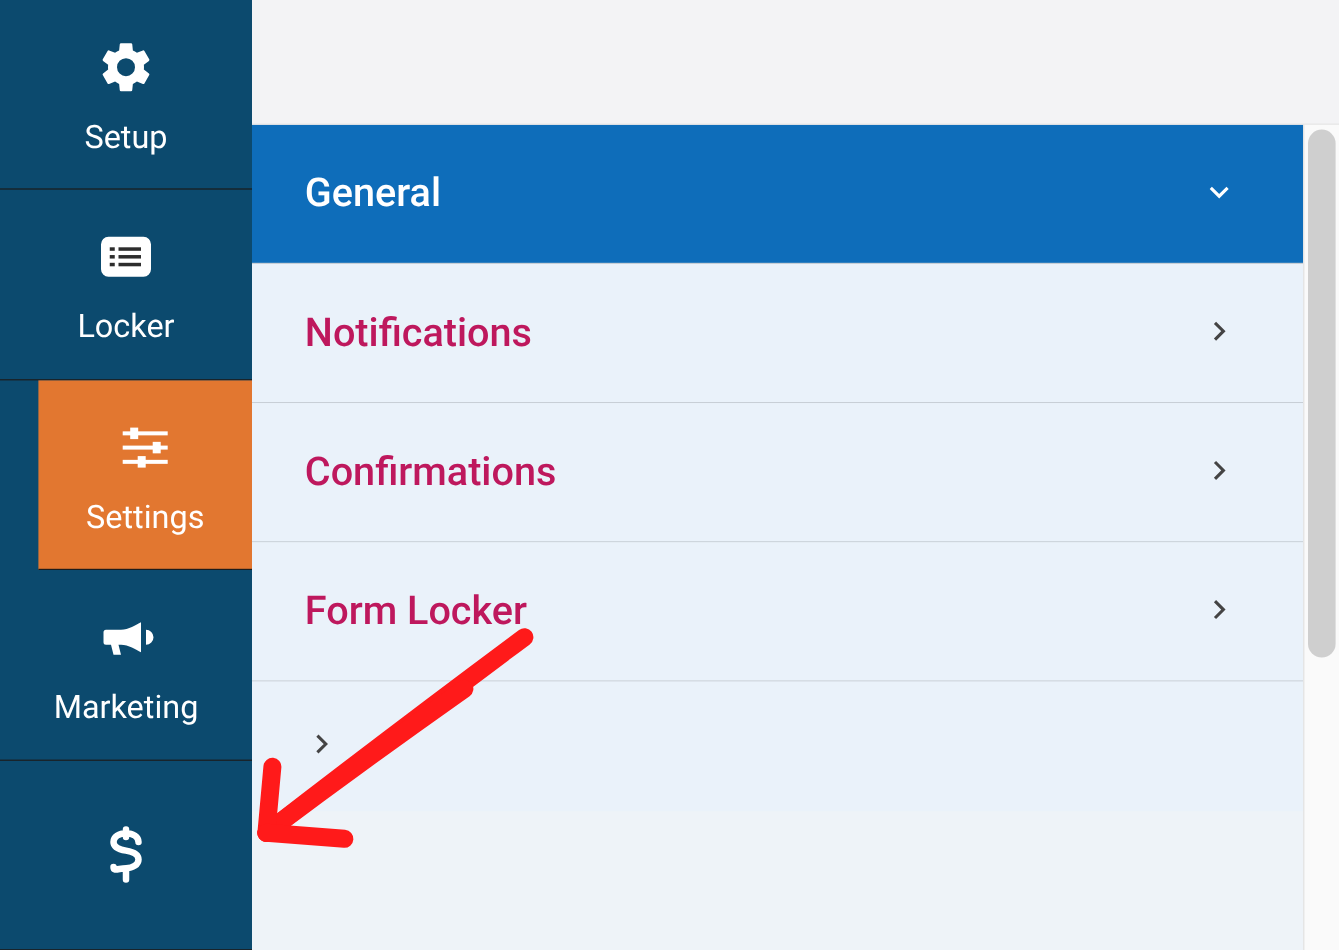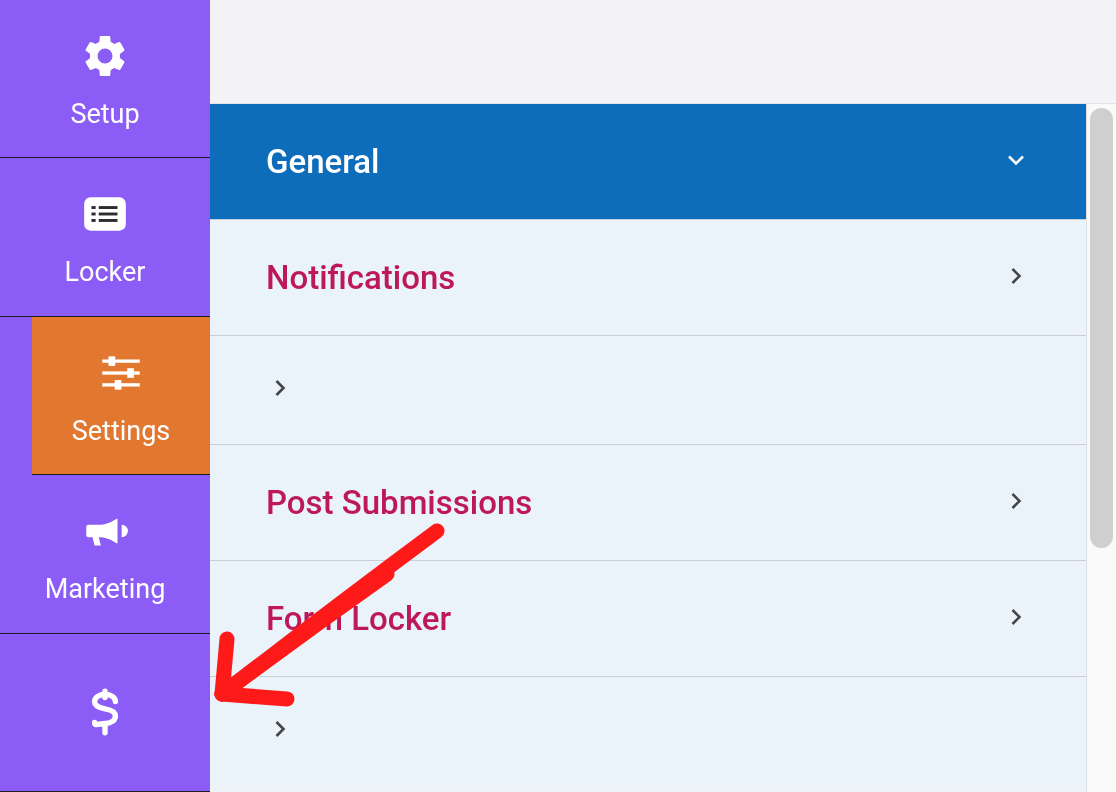--- a/index.html
+++ b/index.html
@@ -2,21 +2,21 @@
 <html><head>
 <meta charset="utf-8">
 <style>
   * { box-sizing: border-box; margin: 0; padding: 0; }
   html, body { width: 1116px; height: 792px; font-family: -apple-system, BlinkMacSystemFont, "Segoe UI", Roboto, Helvetica, Arial, sans-serif; overflow: hidden; }
   .app { display: flex; width: 100%; height: 100%; position: relative; }
 
   
   .sidebar {
     width: 210px;
-    background: #8b5cf6;
+    background: #0c4a6e;
     display: flex;
     flex-direction: column;
     color: #fff;
   }
   .sidebar-item {
     flex: 1;
     display: flex;
     flex-direction: column;
     align-items: center;
     justify-content: center;
@@ -49,21 +49,21 @@
     overflow-y: auto;
     position: relative;
   }
   .panel-inner {
     padding: 0;
   }
   .settings-item {
     display: flex;
     align-items: center;
     justify-content: space-between;
-    padding: 38px 56px 38px 56px;
+    padding: 38px 56px 38px 44px;
     border-bottom: 1px solid #c8cfd6;
     background: #eaf2fa;
     cursor: pointer;
   }
   .settings-item.open {
     background: #0e6dba;
     color: #fff;
   }
   .settings-item .title {
     font-size: 33px;
@@ -187,31 +187,26 @@
         </div>
 
         <div class="settings-item">
           <span class="title">Notifications</span>
           <span class="chev"><svg viewBox="0 0 24 24">
                 <polyline points="9 6 15 12 9 18"></polyline>
               </svg></span>
         </div>
 
         <div class="settings-item">
-          <span class="chev"><svg viewBox="0 0 24 24">
-                <polyline points="9 6 15 12 9 18"></polyline>
-              </svg></span>
-        </div>
-
-        <div class="settings-item">
-          <span class="title">Post Submissions</span>
-          <span class="chev"><svg viewBox="0 0 24 24">
-                <polyline points="9 6 15 12 9 18"></polyline>
-              </svg></span>
-        </div>
+          <span class="title">Confirmations</span>
+          <span class="chev"><svg viewBox="0 0 24 24">
+                <polyline points="9 6 15 12 9 18"></polyline>
+              </svg></span>
+        </div>
+
 
         <div class="settings-item">
           <span class="title">Form Locker</span>
           <span class="chev"><svg viewBox="0 0 24 24">
                 <polyline points="9 6 15 12 9 18"></polyline>
               </svg></span>
         </div>
 
         <div class="settings-item" style="border-bottom:none;">
           <span class="chev"><svg viewBox="0 0 24 24">

